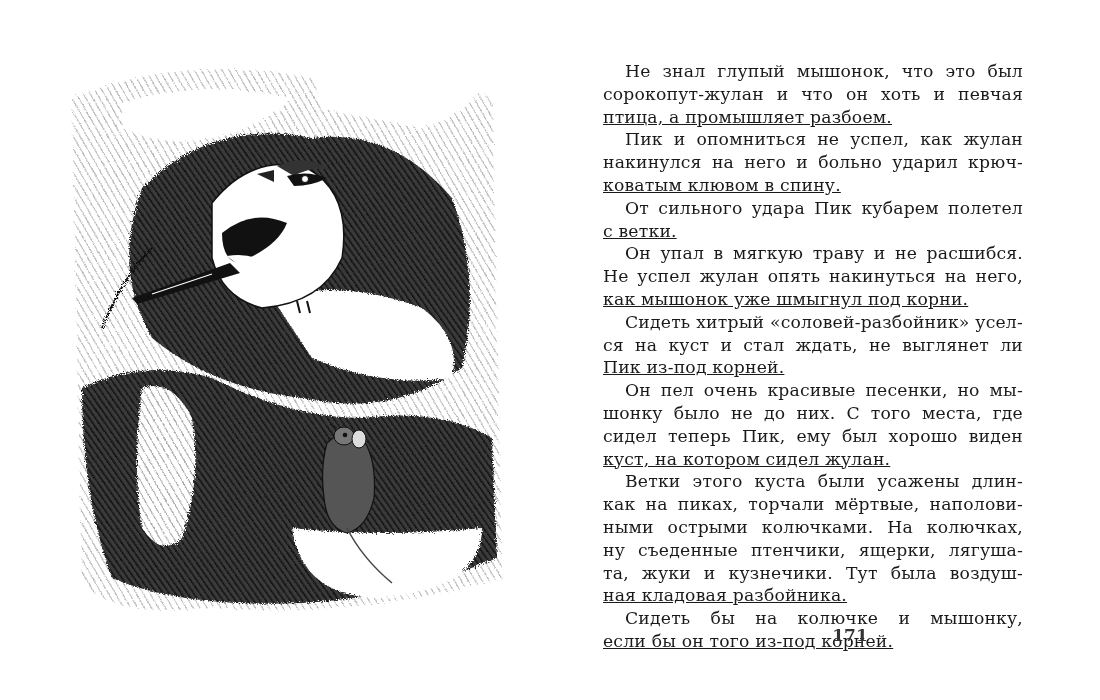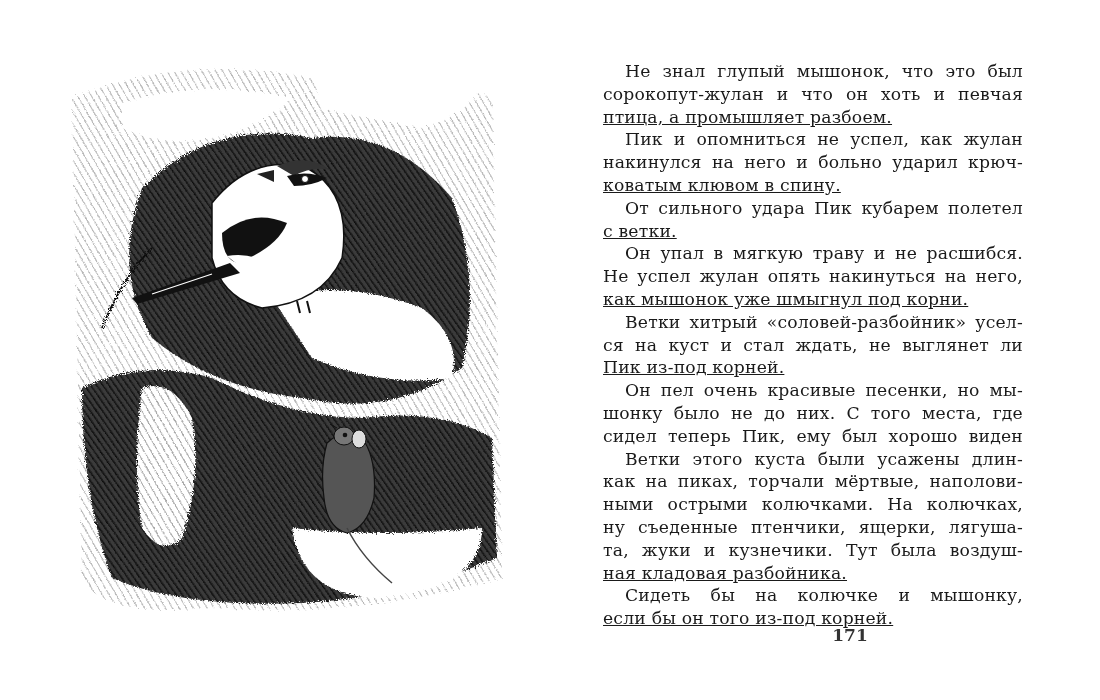--- a/index.html
+++ b/index.html
@@ -118,28 +118,29 @@
     <div class="para">
       <span class="line first">От сильного удара Пик кубарем полетел</span>
       <span class="line last">с ветки.</span>
     </div>
     <div class="para">
       <span class="line first">Он упал в мягкую траву и не расшибся.</span>
       <span class="line">Не успел жулан опять накинуться на него,</span>
       <span class="line last">как мышонок уже шмыгнул под корни.</span>
     </div>
     <div class="para">
-      <span class="line first">Ветки хитрый «соловей-разбойник» усел-</span>
+      <span class="line first">Сидеть хитрый «соловей-разбойник» усел-</span>
       <span class="line">ся на куст и стал ждать, не выглянет ли</span>
       <span class="line last">Пик из-под корней.</span>
     </div>
     <div class="para">
       <span class="line first">Он пел очень красивые песенки, но мы-</span>
       <span class="line">шонку было не до них. С того места, где</span>
       <span class="line">сидел теперь Пик, ему был хорошо виден</span>
+      <span class="line last">куст, на котором сидел жулан.</span>
     </div>
     <div class="para">
       <span class="line first">Ветки этого куста были усажены длин-</span>
       <span class="line">как на пиках, торчали мёртвые, наполови-</span>
       <span class="line">ными острыми колючками. На колючках,</span>
       <span class="line">ну съеденные птенчики, ящерки, лягуша-</span>
       <span class="line">та, жуки и кузнечики. Тут была воздуш-</span>
       <span class="line last">ная кладовая разбойника.</span>
     </div>
     <div class="para">

